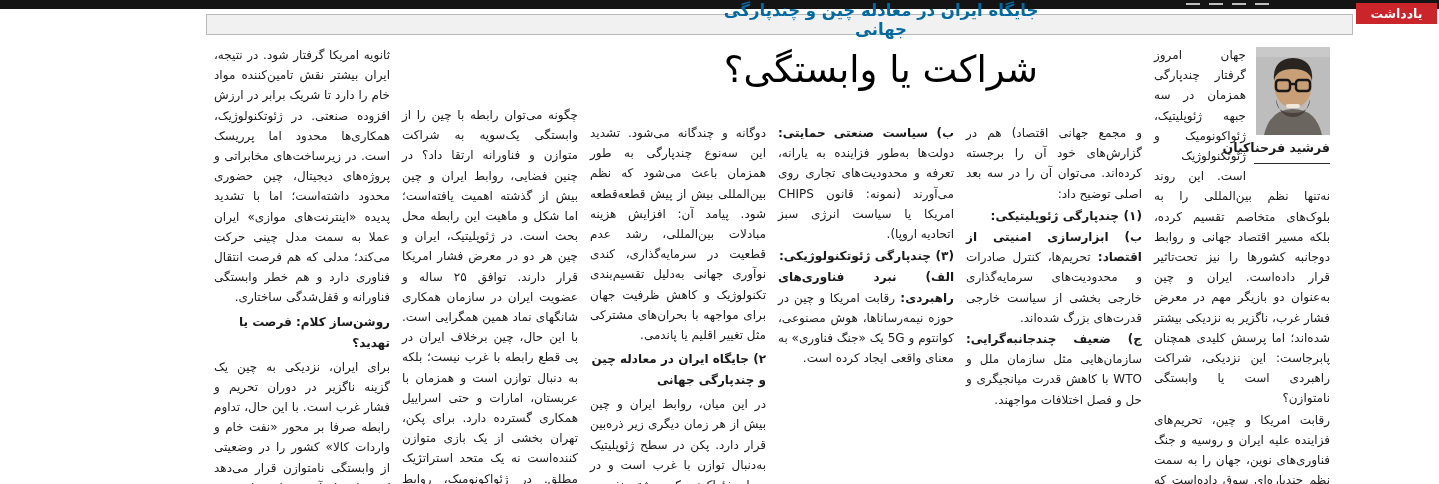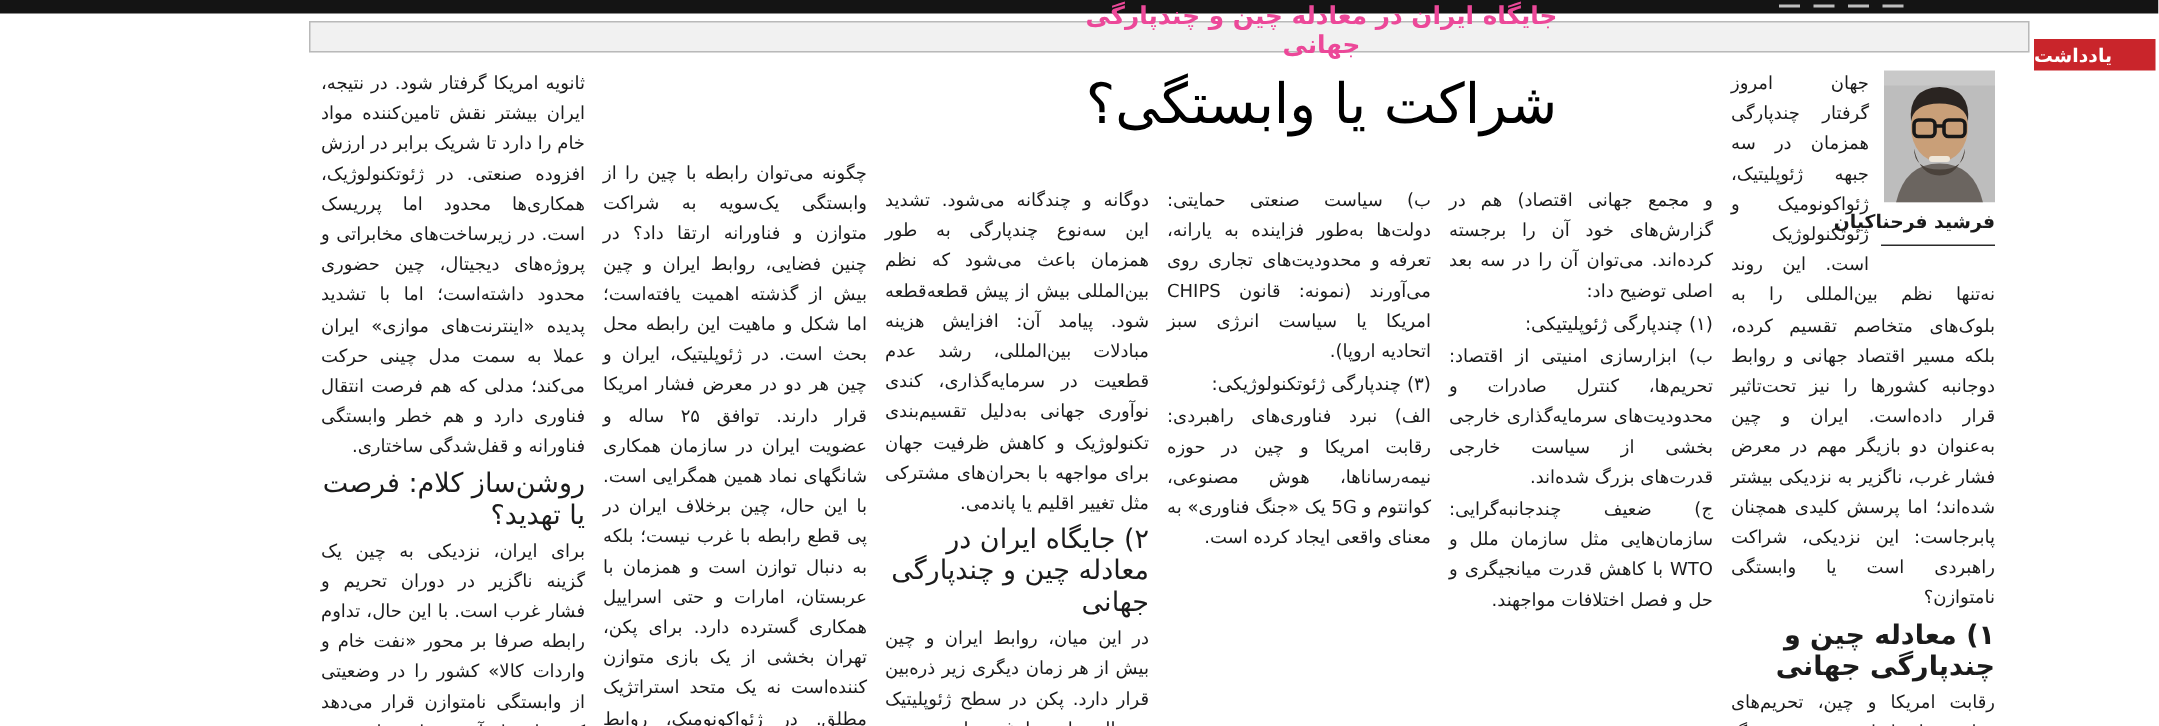--- a/index.html
+++ b/index.html
@@ -7,35 +7,35 @@
   body {
     width:1439px; height:484px; position:relative; overflow:hidden;
     font-family:"DejaVu Sans", sans-serif; direction:rtl; color:#1a1a1a;
   }
   .top-rule { position:absolute; top:0; left:0; width:1439px; height:9px; background:#141414; }
   .top-rule .marks { position:absolute; top:3px; right:170px; display:flex; gap:9px; }
   .top-rule .marks i { display:block; width:14px; height:2px; background:#e8e8e8; opacity:.8; }
 
   .header-band { position:absolute; top:14px; left:206px; right:86px; height:21px;
                  background:#f1f1f1; border:1px solid #b9b9b9; }
-  .section-tab { position:absolute; top:26px; right:2px; width:81px; height:21px;
+  .section-tab { position:absolute; top:3px; right:2px; width:81px; height:21px;
                  background:#c9252b; color:#ffffff; font-size:12.5px; font-weight:bold;
-                 text-align:left; line-height:21px; }
+                 text-align:center; line-height:21px; }
 
   .article { position:absolute; top:45px; right:109px; width:1118px; display:flex; gap:12px; }
 
   .col { flex:0 0 176px; width:176px; font-size:12px; line-height:20.2px;
          text-align:justify; color:#1b1b1b; }
   .col p { margin:0 0 1px 0; }
   .col h3 { font-size:12.2px; font-weight:bold; text-align:right; margin:2px 0 1px 0; }
-  .col h2 { font-size:18px; font-weight:bold; text-align:right; line-height:21px; margin:4px 0 3px 0; }
-  .b { font-weight:normal; }
+  .col h2 { font-size:12px; font-weight:bold; text-align:right; line-height:21px; margin:4px 0 3px 0; }
+  .b { font-weight:bold; }
 
   .headline-block { position:absolute; top:1px; right:376px; width:364px; text-align:center; }
-  .kicker { font-size:16.5px; font-weight:bold; color:#ec4899; margin-bottom:11px; }
+  .kicker { font-size:16.5px; font-weight:bold; color:#0369a1; margin-bottom:11px; }
   .article-title { font-size:37px; font-weight:normal; color:#000; line-height:40px; }
 
   .author-float { float:right; width:76px; margin:2px 0 4px 8px; }
   .author-photo { width:74px; height:88px; display:block; }
   .author-name { font-size:12.5px; font-weight:bold; text-align:center; padding:3px 0 5px 0;
                  border-bottom:1.5px solid #2a2a2a; white-space:nowrap; }
 </style>
 </head>
 <body>
 
@@ -63,21 +63,20 @@
         <path d="M18 34 Q16 12 37 11 Q58 12 56 34 Q54 22 37 22 Q20 22 18 34 Z" fill="#2a2421"></path>
         <path d="M20 52 Q24 70 37 70 Q50 70 54 52 Q54 66 37 66 Q20 66 20 52 Z" fill="#4a423b"></path>
         <rect x="20" y="33" width="14" height="11" rx="3" fill="none" stroke="#181818" stroke-width="2.4"></rect>
         <rect x="40" y="33" width="14" height="11" rx="3" fill="none" stroke="#181818" stroke-width="2.4"></rect>
         <line x1="34" y1="37" x2="40" y2="37" stroke="#181818" stroke-width="2.4"></line>
         <rect x="30" y="57" width="14" height="4" rx="2" fill="#efe7da"></rect>
       </svg>
       <div class="author-name">فرشید فرحناکیان</div>
     </div>
     <p>جهان امروز گرفتار چندپارگی همزمان در سه جبهه ژئوپلیتیک، ژئواکونومیک و ژئوتکنولوژیک است. این روند نه‌تنها نظم بین‌المللی را به بلوک‌های متخاصم تقسیم کرده، بلکه مسیر اقتصاد جهانی و روابط دوجانبه کشورها را نیز تحت‌تاثیر قرار داده‌است. ایران و چین به‌عنوان دو بازیگر مهم در معرض فشار غرب، ناگزیر به نزدیکی بیشتر شده‌اند؛ اما پرسش کلیدی همچنان پابرجاست: این نزدیکی، شراکت راهبردی است یا وابستگی نامتوازن؟</p>
-    <h2>۱) معادله چین و چندپارگی جهانی</h2>
     <p>رقابت امریکا و چین، تحریم‌های فزاینده علیه ایران و روسیه و جنگ فناوری‌های نوین، جهان را به سمت نظم چندپاره‌ای سوق داده‌است که در آن هزینه مبادلات، ریسک سرمایه‌گذاری و سرعت نوآوری به شدت آسیب می‌بیند. اقتصاد جهانی امروز زیر سایه سه‌نوع چندپارگی قرار گرفته‌است. تعبیر «تشدید چندپارگی ژئوپلیتیکی، ژئواکونومیکی و ژئوتکنولوژیکی» به نوعی بازتاب‌دهنده روندی است که در سال‌های اخیر شدت گرفته و بسیاری از نهادهای بین‌المللی (از جمله IMF، بانک جهانی، OECD</p>
   </div>
 
 <div class="col" style="padding-top: 78px;">
       <p><span>و مجمع جهانی اقتصاد) هم در گزارش‌های خود آن را برجسته کرده‌اند. می‌توان آن را در سه بعد اصلی توضیح داد:</span></p>
       <h3><span class="b">(۱) چندپارگی ژئوپلیتیکی:</span></h3>
       <p><span class="b">ب) ابزارسازی امنیتی از اقتصاد: </span><span>تحریم‌ها، کنترل صادرات و محدودیت‌های سرمایه‌گذاری خارجی بخشی از سیاست خارجی قدرت‌های بزرگ شده‌اند.</span></p>
       <p><span class="b">ج) ضعیف چندجانبه‌گرایی: </span><span>سازمان‌هایی مثل سازمان ملل و WTO با کاهش قدرت میانجیگری و حل و فصل اختلافات مواجهند.</span></p>
     </div>
     <div class="col" style="padding-top: 78px;">

